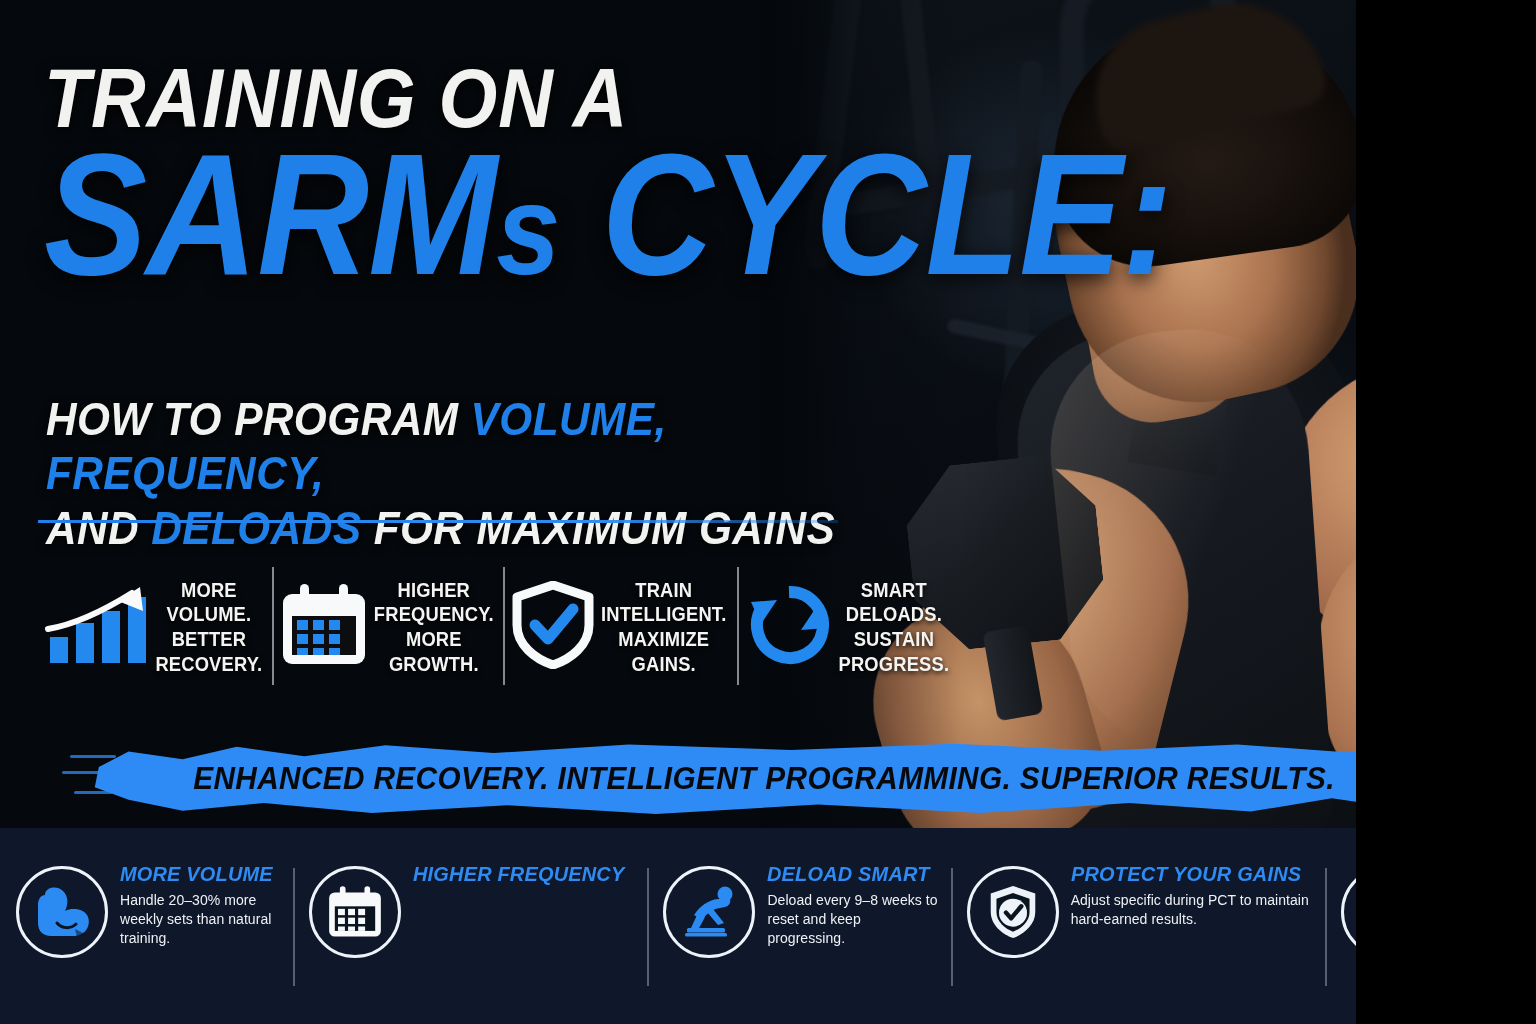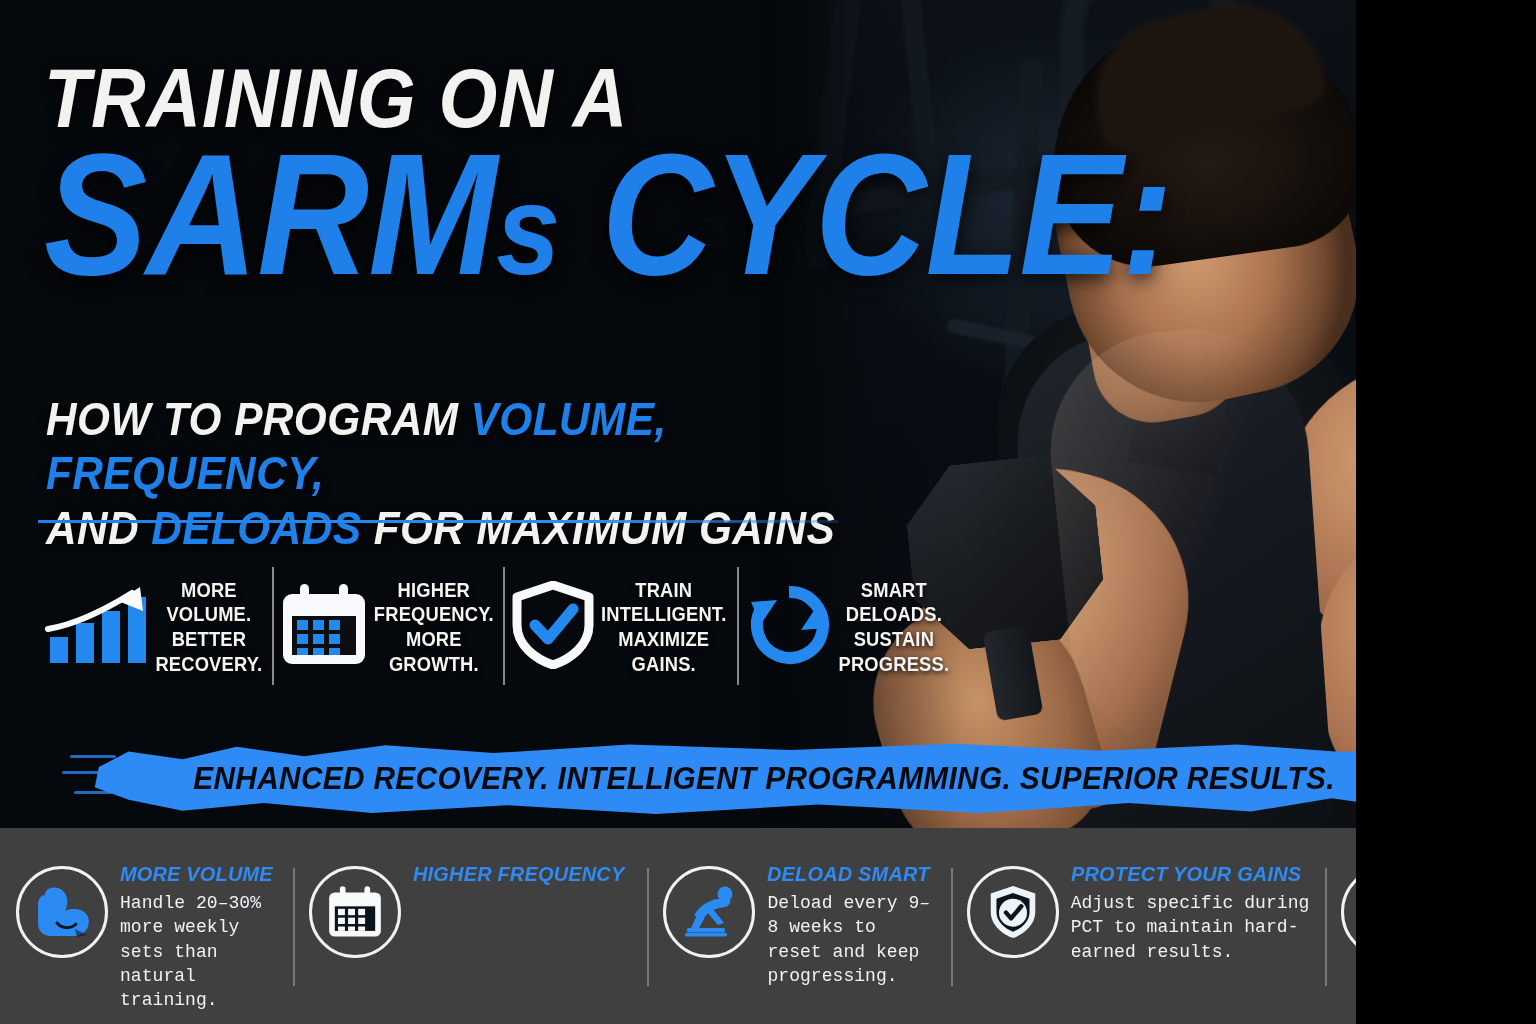--- a/index.html
+++ b/index.html
@@ -205,21 +205,21 @@
   .s6{ right:-16px; top:58px; width:40px;}
   .banner .btxt{
     position:absolute; inset:0; display:flex; align-items:center; justify-content:center;
     font-size:32px; font-weight:700; font-style:italic; color:#07090c;
     letter-spacing:.4px; transform:scaleX(.93);
   }
 
   
   .bottom{
     position:absolute; left:0; top:828px; width:1536px; height:196px;
-    background:#404040;
+    background:#0f172a;
     display:flex; align-items:center;
   }
   .bcard{
     flex:1; display:flex; align-items:flex-start; gap:12px;
     position:relative; padding:0 12px 0 16px; height:132px;
   }
   .bcard + .bcard::before{
     content:""; position:absolute; left:0; top:8px; width:2px; height:118px;
     background:rgba(200,215,235,.38);
   }
@@ -228,23 +228,22 @@
     border:3px solid #eef3f9; display:flex; align-items:center; justify-content:center;
     margin-top:6px;
   }
   .bbody{ padding-top:2px; min-width:0; }
   .bttl{
     font-size:21px; font-weight:700; font-style:italic; color:#2f8bf2;
     letter-spacing:.2px; transform:scaleX(.95); transform-origin:left center;
     white-space:nowrap; margin-bottom:5px;
   }
   .bdesc{
-    font-size:18px; line-height:1.35; color:#eef1f5; font-weight:400;
+    font-size:14px; line-height:1.35; color:#eef1f5; font-weight:400;
     letter-spacing:.05px;
-    font-family:Liberation Mono, monospace;
   }
 
   svg{ display:block; }
 </style>
 </head>
 <body>
 
 <div id="poster">
 
   <div class="photo">

